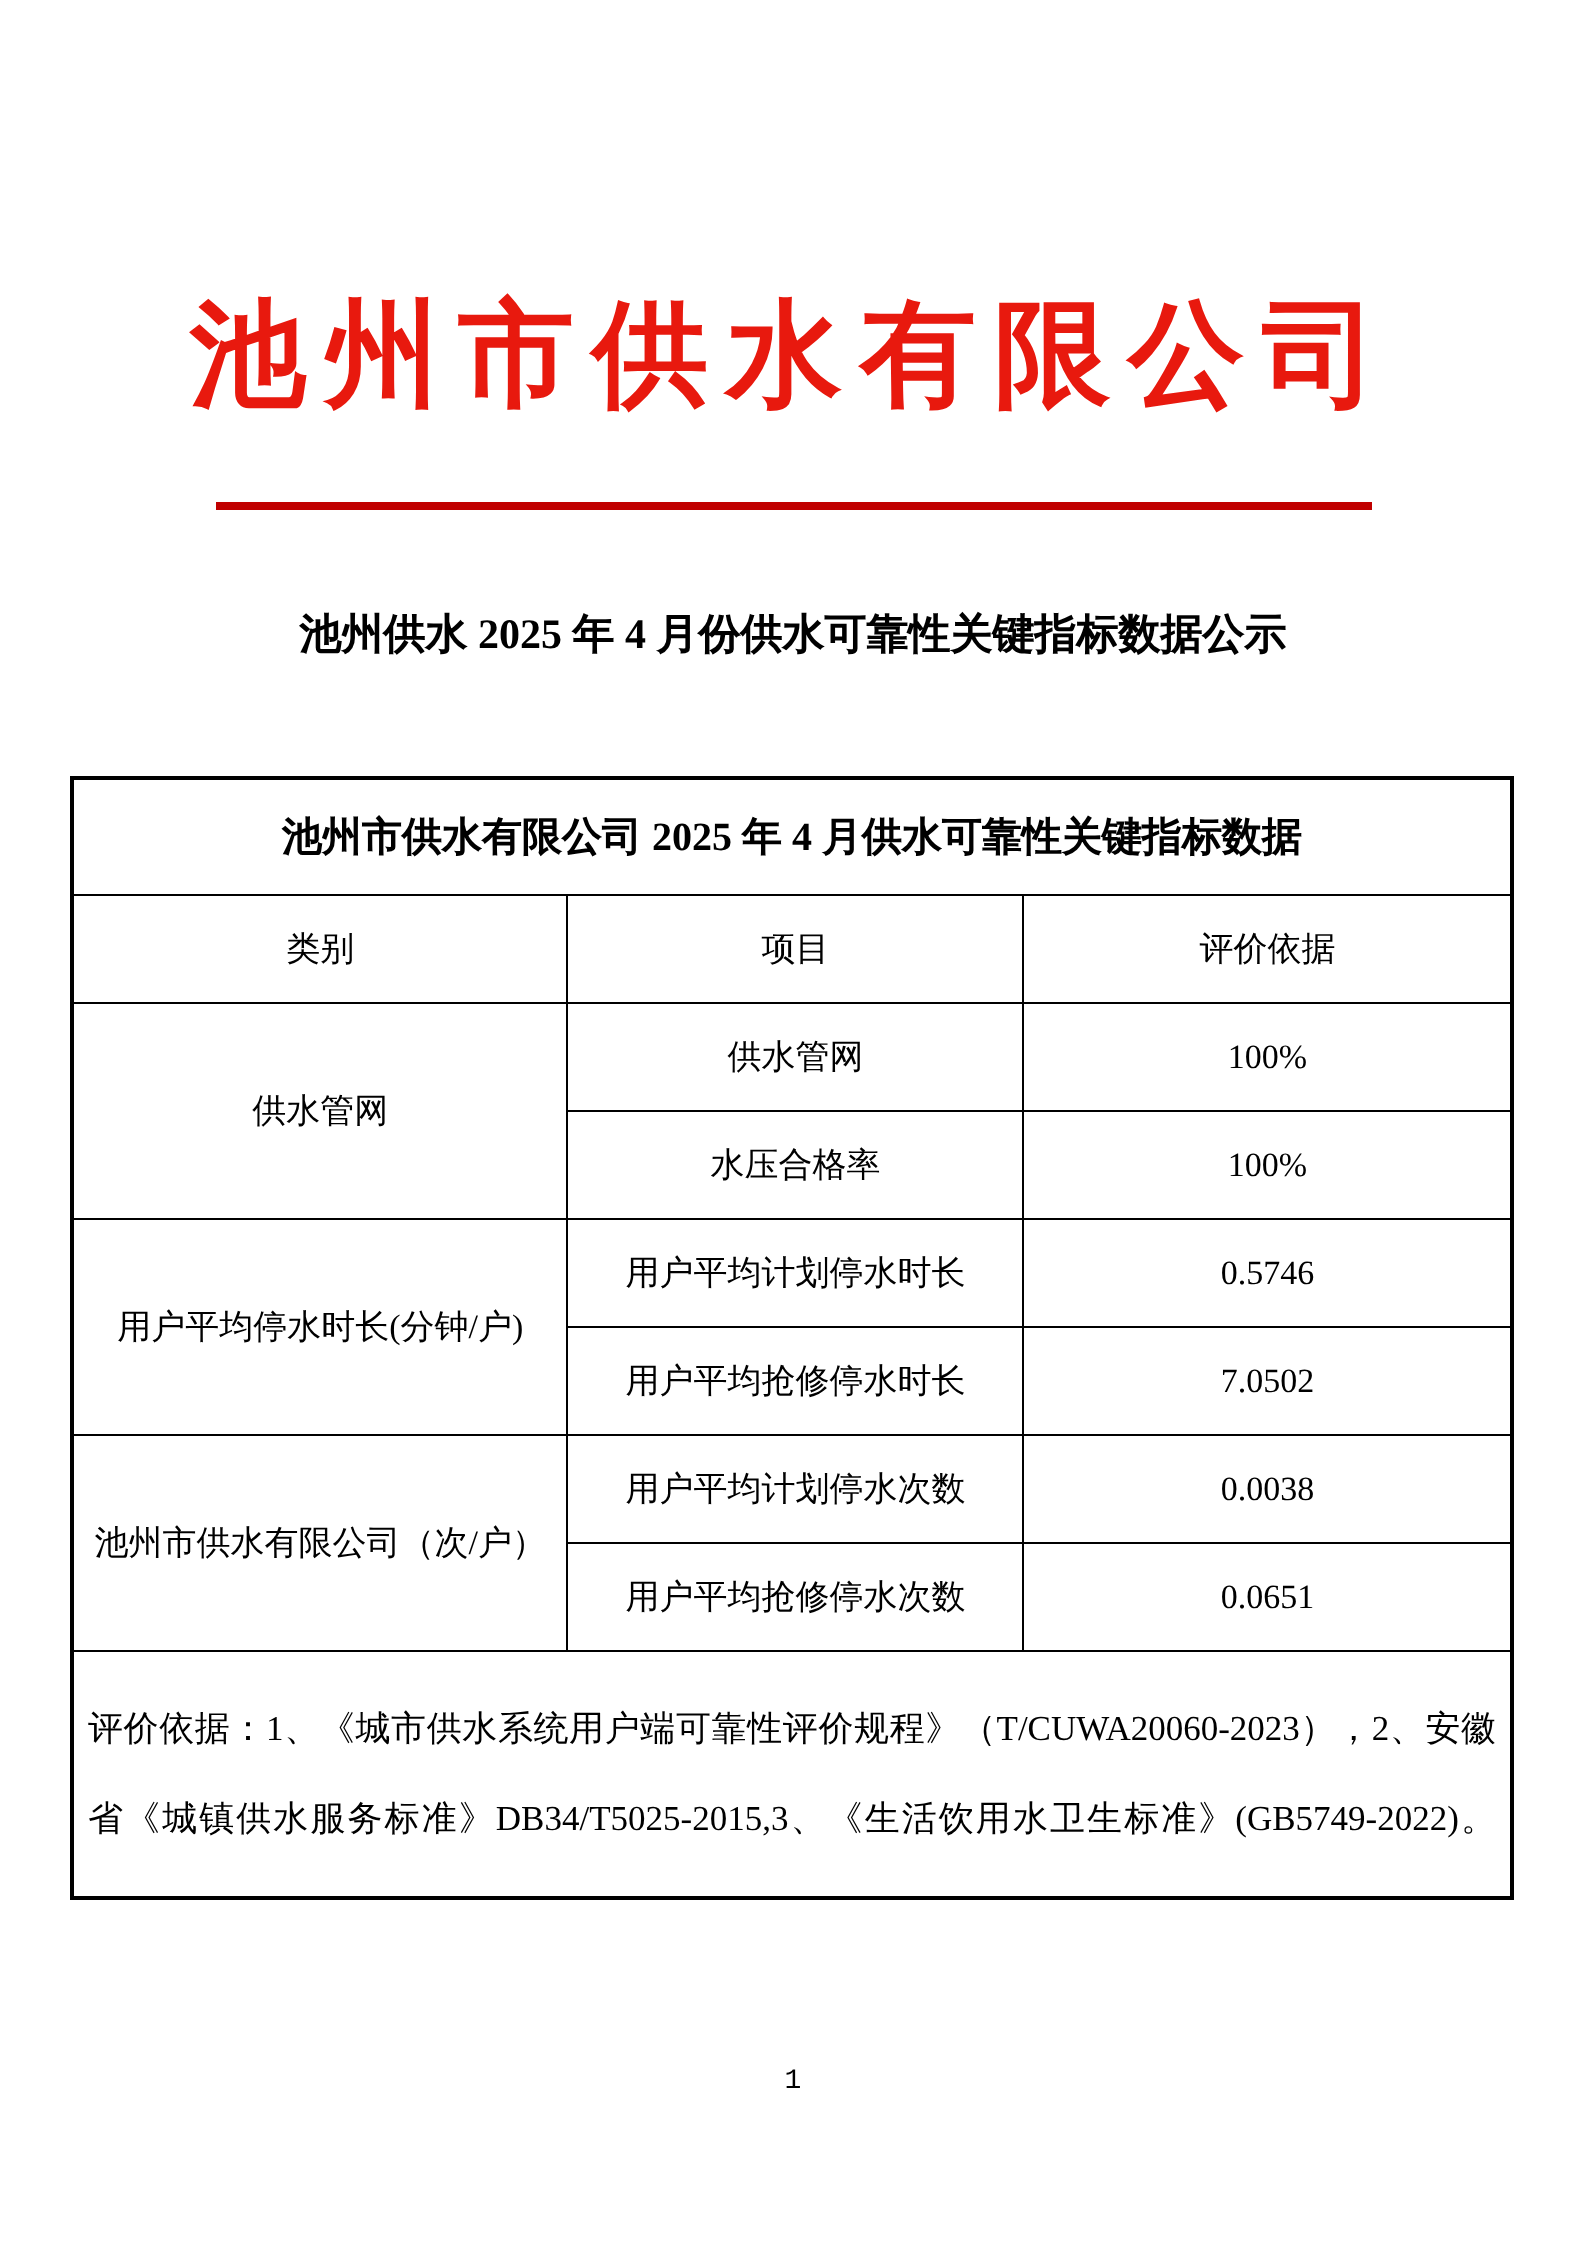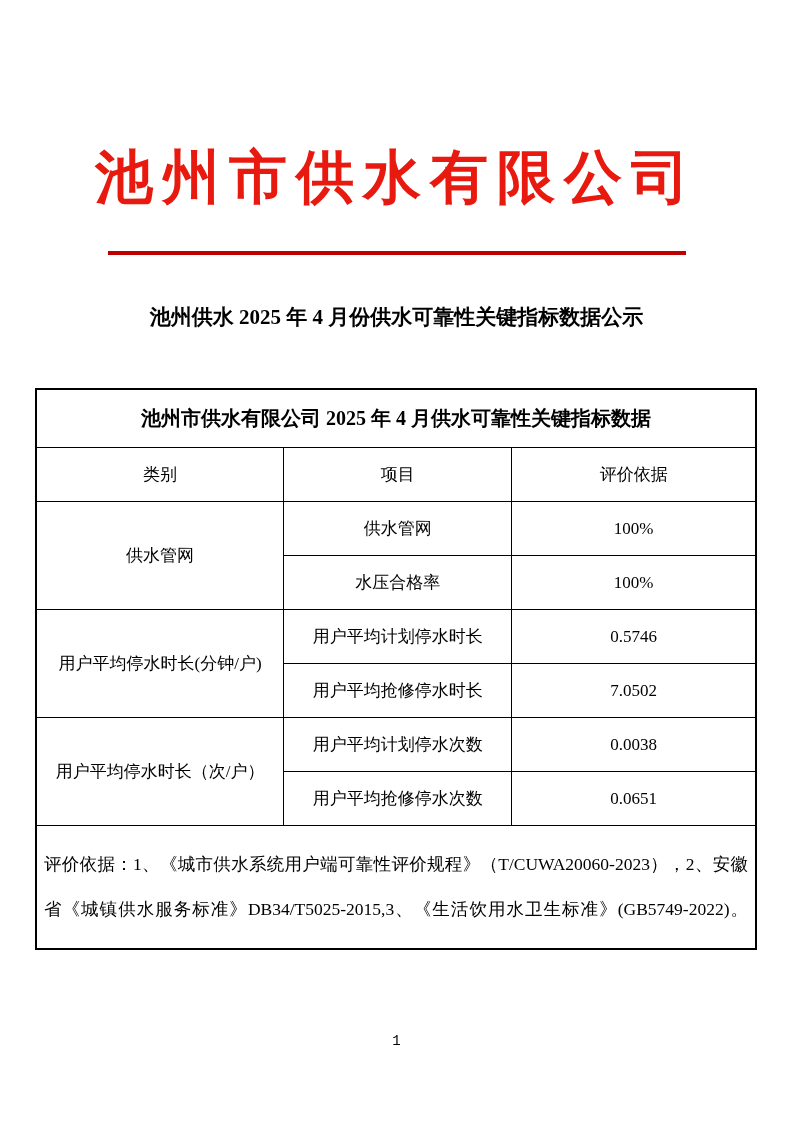--- a/index.html
+++ b/index.html
@@ -144,21 +144,21 @@
       <td rowspan="2" class="cat-cell">用户平均停水时长(分钟/户)</td>
       <td>用户平均计划停水时长</td>
       <td>0.5746</td>
     </tr>
     <tr class="data-row">
       <td>用户平均抢修停水时长</td>
       <td>7.0502</td>
     </tr>
 
     <tr class="data-row">
-      <td rowspan="2" class="cat-cell">用户平均停水时长（次/户）</td>
+      <td rowspan="2" class="cat-cell">池州市供水有限公司（次/户）</td>
       <td>用户平均计划停水次数</td>
       <td>0.0038</td>
     </tr>
     <tr class="data-row">
       <td>用户平均抢修停水次数</td>
       <td>0.0651</td>
     </tr>
 
     <tr class="note-row">
       <td colspan="3">评价依据：1、《城市供水系统用户端可靠性评价规程》（T/CUWA20060-2023），2、安徽省《城镇供水服务标准》DB34/T5025-2015,3、《生活饮用水卫生标准》(GB5749-2022)。</td>

